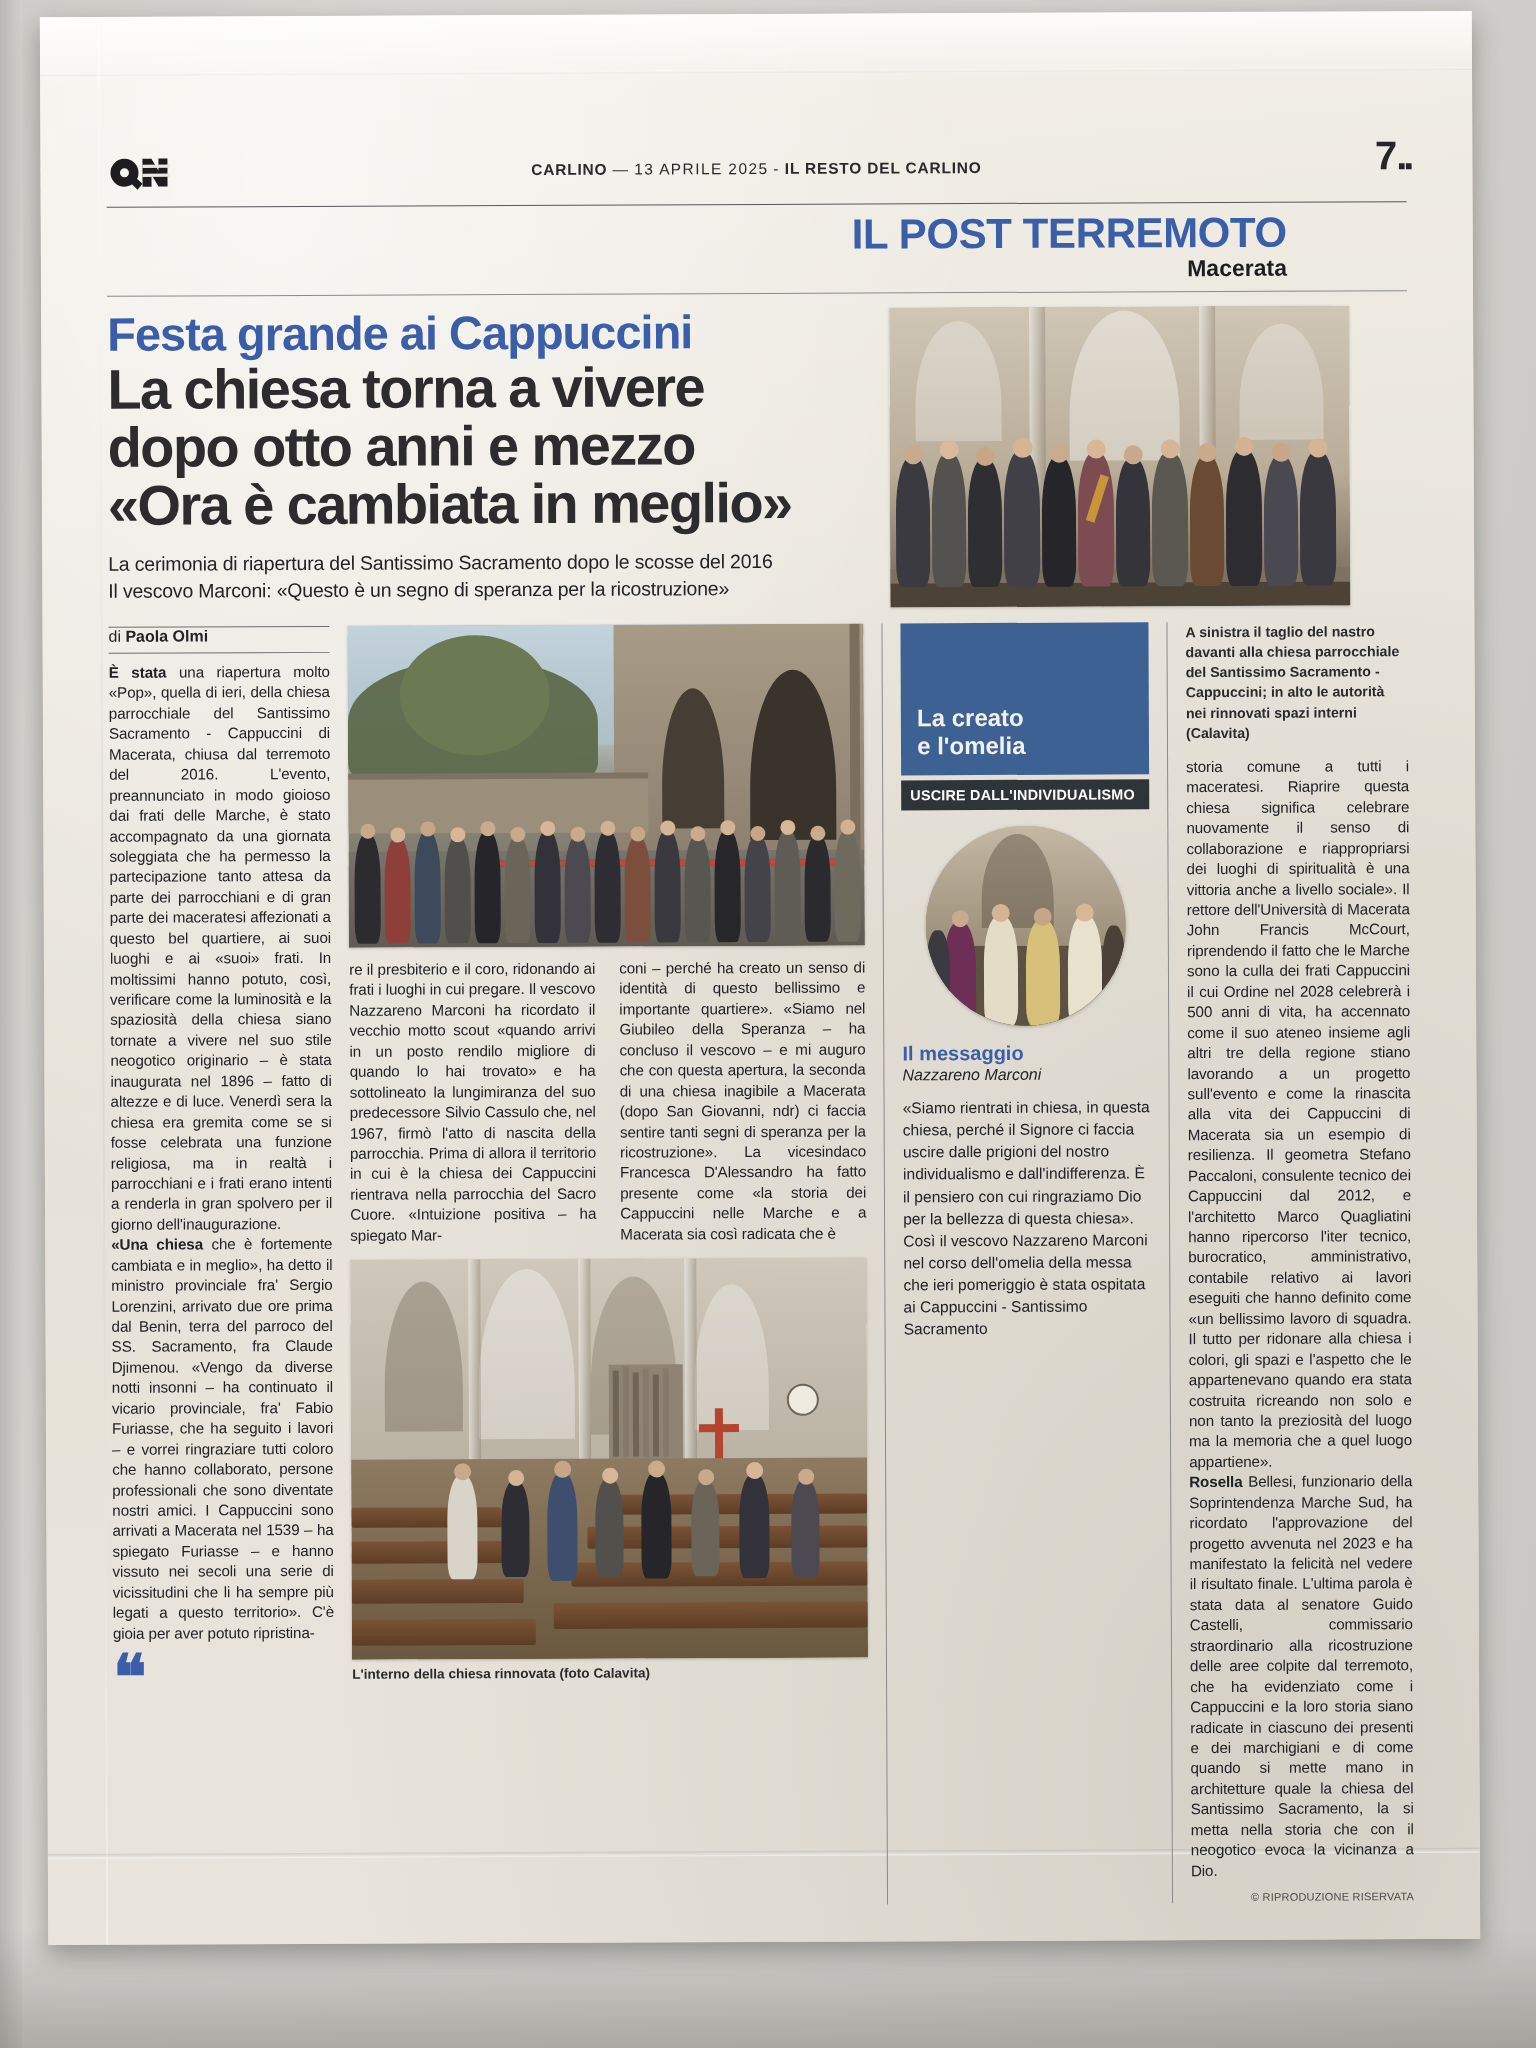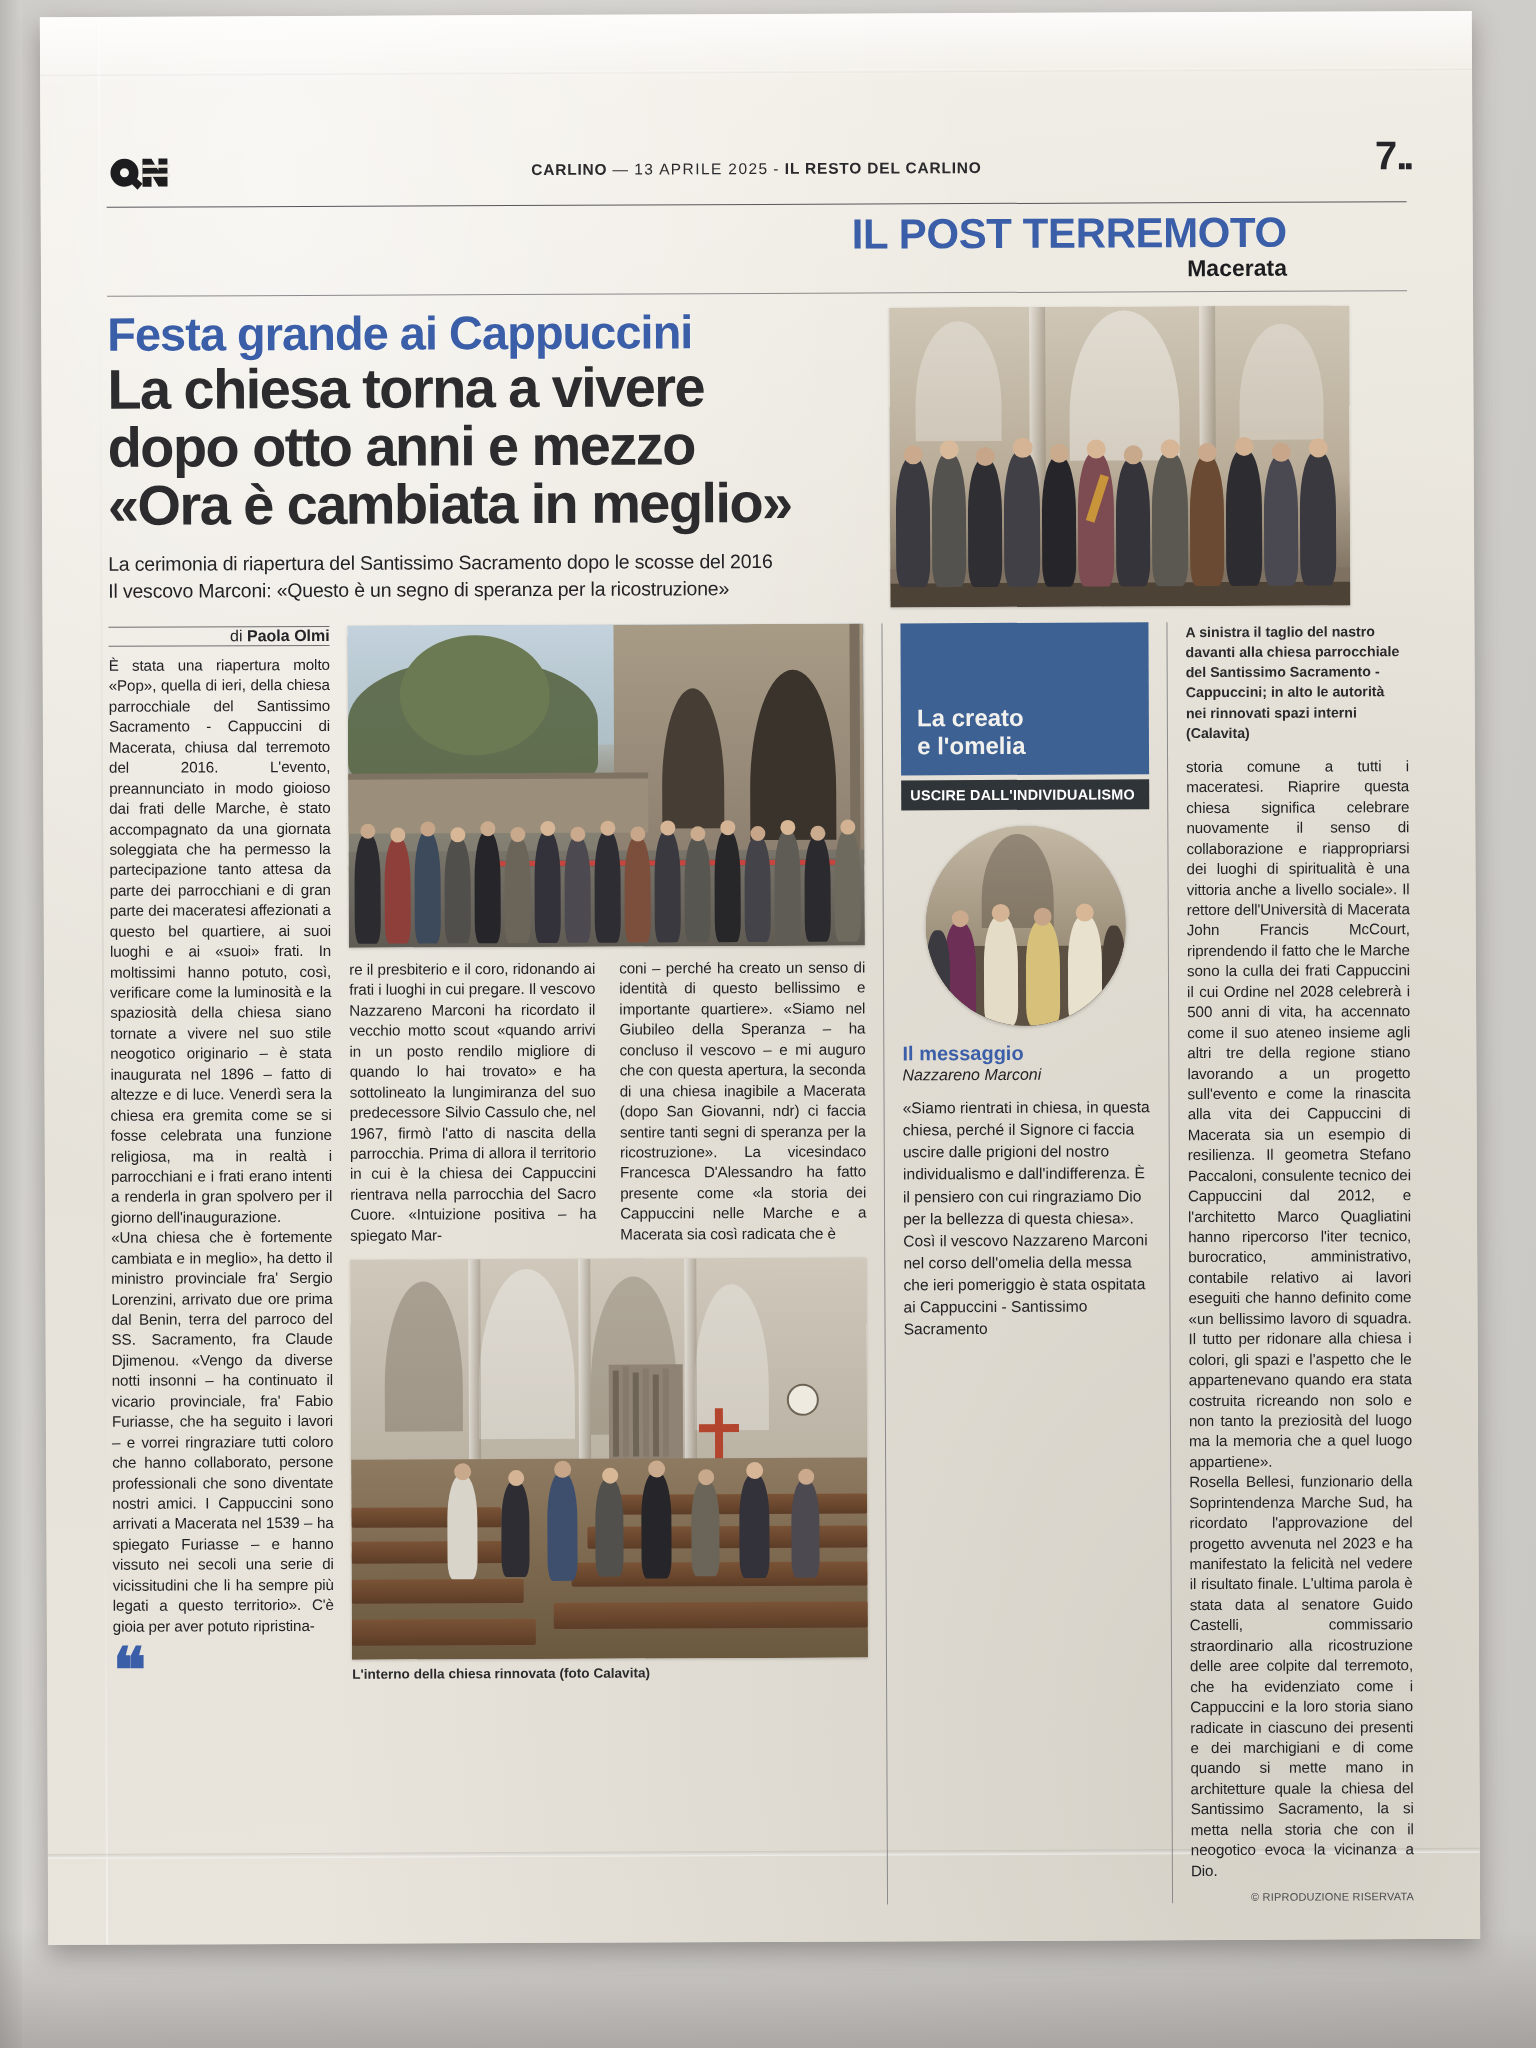--- a/index.html
+++ b/index.html
@@ -94,27 +94,27 @@
   .ribbon{position:absolute;height:5px;background:#c8443f;box-shadow:0 0 2px rgba(0,0,0,.3);}
   .pew{position:absolute;background:linear-gradient(180deg,#7a5336,#5d3d27);border-radius:2px;}
 
   
   .cap{font-size:14.2px;line-height:1.42;color:#2a2a2c;font-weight:700;}
 
   
   .bodygrid{display:flex;gap:18px;margin-top:16px;}
   .col{width:246px;}
   .col.c4{width:248px;}
-  .byline{font-size:16px;color:#232326;text-align:right;}
+  .byline{font-size:16px;color:#232326;padding-bottom:7px;}
   .byline b{font-weight:800;}
   .rule-b{border-top:1px solid #6f6e70;}
   .rule-b2{border-top:1px solid #6f6e70;margin-bottom:9px;}
   .bodytext{font-size:15.2px;line-height:1.345;color:#222225;text-align:justify;
     hyphens:auto;letter-spacing:-.1px;}
-  .bodytext b{font-weight:400;}
+  .bodytext b{font-weight:700;}
   .bodytext p{margin:0;}
 
   
   .pullq{margin-top:18px;}
   .qmark{color:#3b5ea8;font-size:62px;font-weight:800;line-height:.52;letter-spacing:-3px;}
   .pull-lines{margin-top:16px;font-size:19.5px;font-weight:800;color:#3b5ea8;line-height:1.3;}
 
   
   .bluebox{width:248px;height:152px;background:#3d6193;position:relative;}
   .bluebox .bb-t{position:absolute;left:16px;bottom:16px;color:#f2f1ee;font-size:24px;

